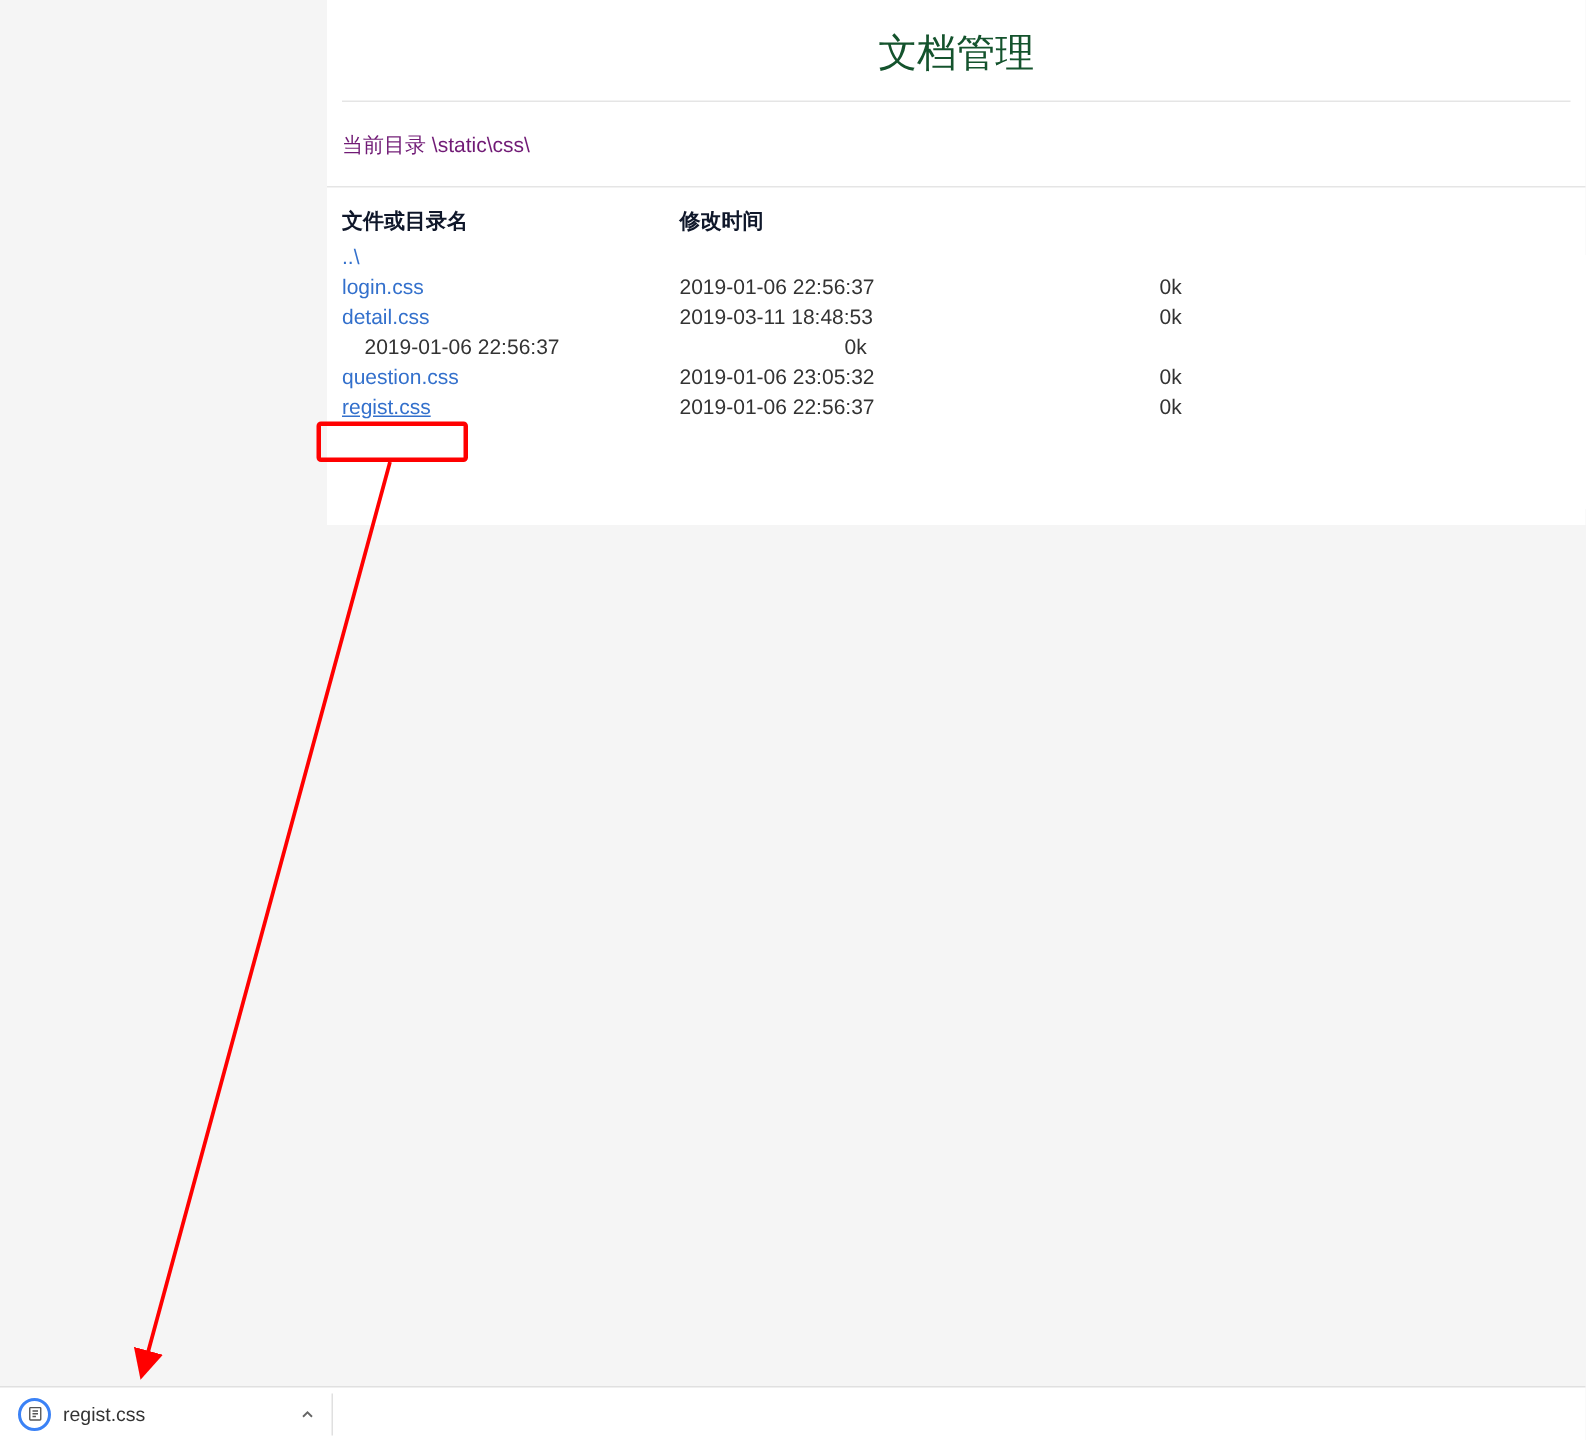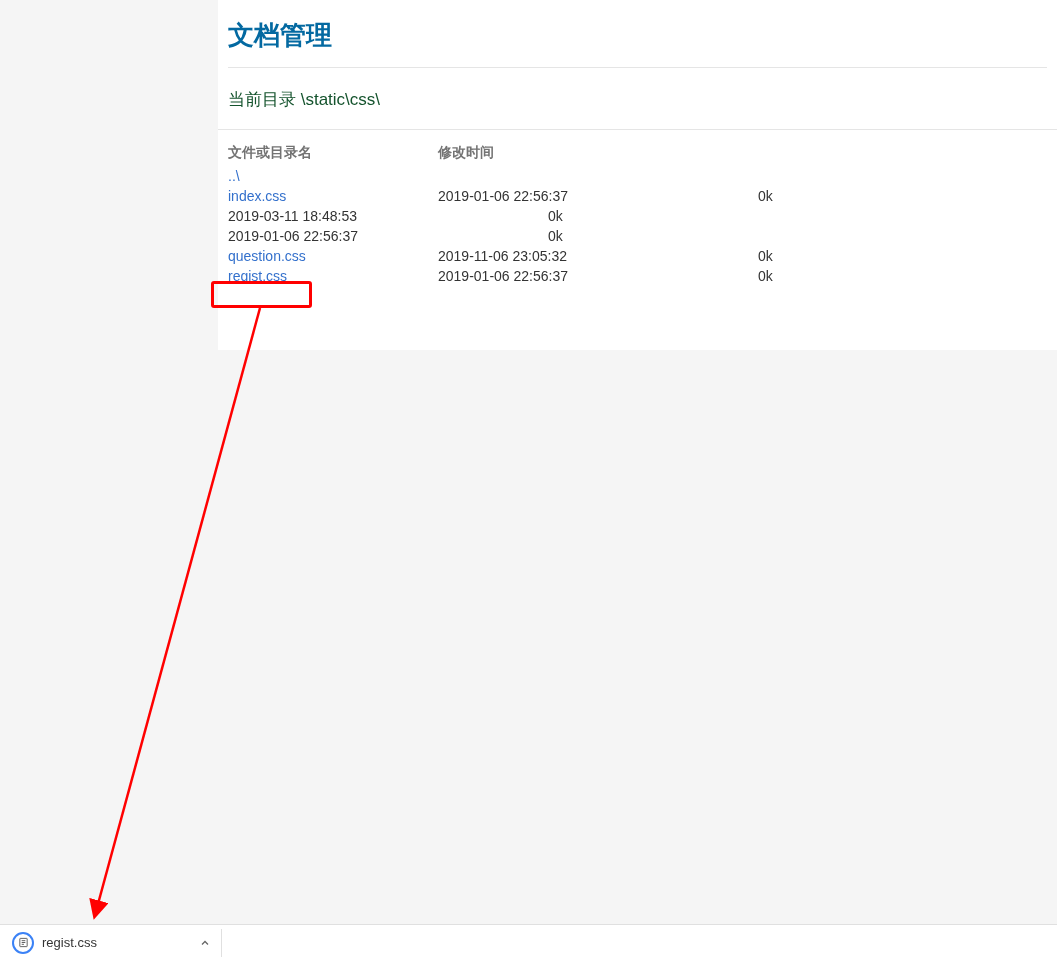--- a/index.html
+++ b/index.html
@@ -23,46 +23,46 @@
       position: absolute;
       left: 218px;
       top: 0;
       width: 839px;
       height: 350px;
       background: #ffffff;
       padding: 0;
     }
     .page-title {
       font-size: 26px;
-      font-weight: 700;
-      color: #0369a1;
-      text-align: left;
+      font-weight: 400;
+      color: #14532d;
+      text-align: center;
       padding: 18px 0 14px;
       border-bottom: 1px solid #e5e5e5;
       margin: 0 10px;
     }
     .current-dir {
-      font-size: 17px;
-      color: #14532d;
+      font-size: 14px;
+      color: #701a75;
       padding: 20px 10px 18px 10px;
       border-bottom: 1px solid #e5e5e5;
       margin: 0 0 0 0;
     }
     .listing {
       padding: 14px 10px 24px 10px;
     }
     .listing-header {
       display: flex;
       font-weight: 700;
       font-size: 14px;
-      color: #737373;
+      color: #0f172a;
       padding-bottom: 4px;
     }
     .col-name { width: 210px; }
-    .col-time { width: 320px; }
+    .col-time { width: 320px; margin-left: 15px; }
     .col-size { flex: 1; }
     .listing-row {
       display: flex;
       font-size: 14px;
       line-height: 20px;
       color: #333;
     }
     .listing-row .file-link {
       color: #3370cc;
       text-decoration: none;
@@ -164,35 +164,36 @@
 
     <div class="listing-row">
       <div class="col-name">
         <a class="file-link">..\</a>
       </div>
       <div class="col-time"></div>
       <div class="col-size"></div>
     </div>
 
     <div class="listing-row">
-      <div class="col-name"><a class="file-link">index.css</a></div>
+      <div class="col-name"><a class="file-link">login.css</a></div>
       <div class="col-time">2019-01-06 22:56:37</div>
       <div class="col-size">0k</div>
     </div>
     <div class="listing-row">
+      <div class="col-name"><a class="file-link">detail.css</a></div>
       <div class="col-time">2019-03-11 18:48:53</div>
       <div class="col-size">0k</div>
     </div>
     <div class="listing-row">
       <div class="col-time">2019-01-06 22:56:37</div>
       <div class="col-size">0k</div>
     </div>
     <div class="listing-row">
       <div class="col-name"><a class="file-link">question.css</a></div>
-      <div class="col-time">2019-11-06 23:05:32</div>
+      <div class="col-time">2019-01-06 23:05:32</div>
       <div class="col-size">0k</div>
     </div>
     <div class="listing-row highlighted">
       <div class="col-name"><a class="file-link">regist.css</a></div>
       <div class="col-time">2019-01-06 22:56:37</div>
       <div class="col-size">0k</div>
     </div>
   </div>
 </div>
 

